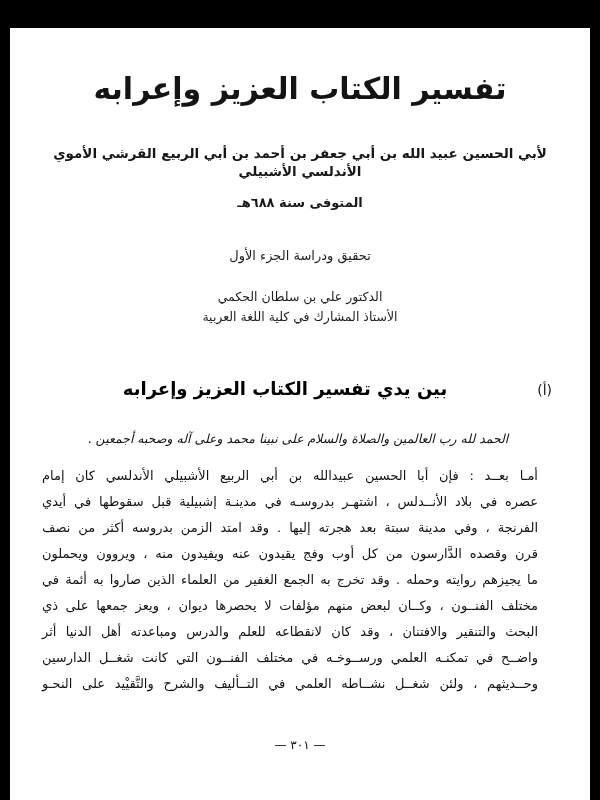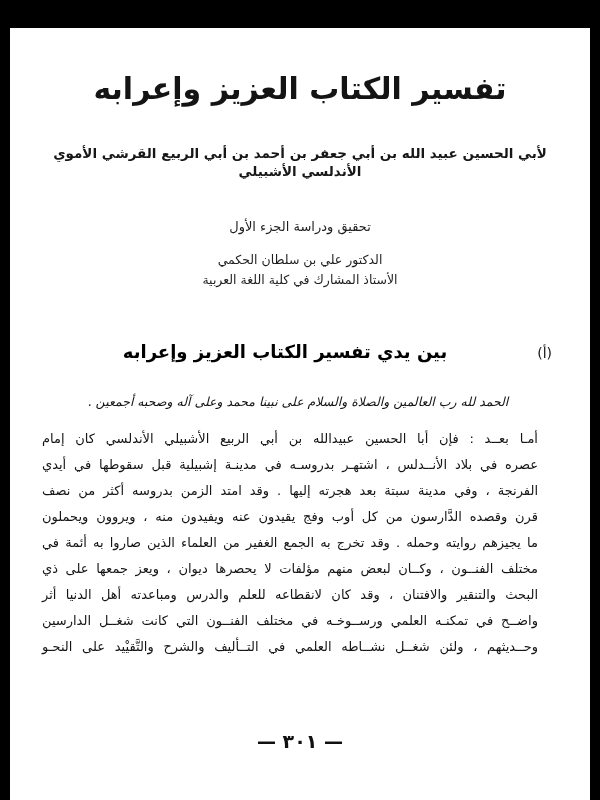--- a/index.html
+++ b/index.html
@@ -62,21 +62,21 @@
     text-align: center;
   }
   .edition-line {
     margin-top: 38px;
     font-family: "DejaVu Sans", sans-serif;
     font-size: 13px;
     color: #1e1e1e;
     text-align: center;
   }
   .editor-name {
-    margin-top: 16px;
+    margin-top: 24px;
     font-family: "DejaVu Sans", sans-serif;
     font-size: 12.5px;
     color: #1e1e1e;
     text-align: center;
     line-height: 1.55;
   }
   .editor-role {
     font-family: "DejaVu Sans", sans-serif;
     font-size: 12.5px;
     color: #1e1e1e;
@@ -136,37 +136,38 @@
   .body-line.last-line {
     text-align-last: justify;
   }
   .page-number {
     position: absolute;
     bottom: 56px;
     left: 0;
     right: 0;
     text-align: center;
     font-family: "DejaVu Sans", sans-serif;
-    font-size: 19px;
-    font-weight: bold;
+    font-size: 12px;
+    font-weight: normal;
     color: #101010;
     letter-spacing: 2px;
   }
 </style>
 </head>
 <body>
 
 <div class="page-frame">
   <div class="page-sheet">
 
     <div class="title-block">
       <div class="book-title">تفسير الكتاب العزيز وإعرابه</div>
 
       <div class="author-line">لأبي الحسين عبيد الله بن أبي جعفر بن أحمد بن أبي الربيع القرشي الأموي الأندلسي الأشبيلي</div>
 
+      <div class="death-line">المتوفى سنة ٦٨٨هـ</div>
 
       <div class="edition-line">تحقيق ودراسة الجزء الأول</div>
 
       <div class="editor-name">الدكتور علي بن سلطان الحكمي</div>
 
       <div class="editor-role">الأستاذ المشارك في كلية اللغة العربية</div>
     </div>
 
     <div class="section-head">
       <div class="section-marker">(أ)</div>

